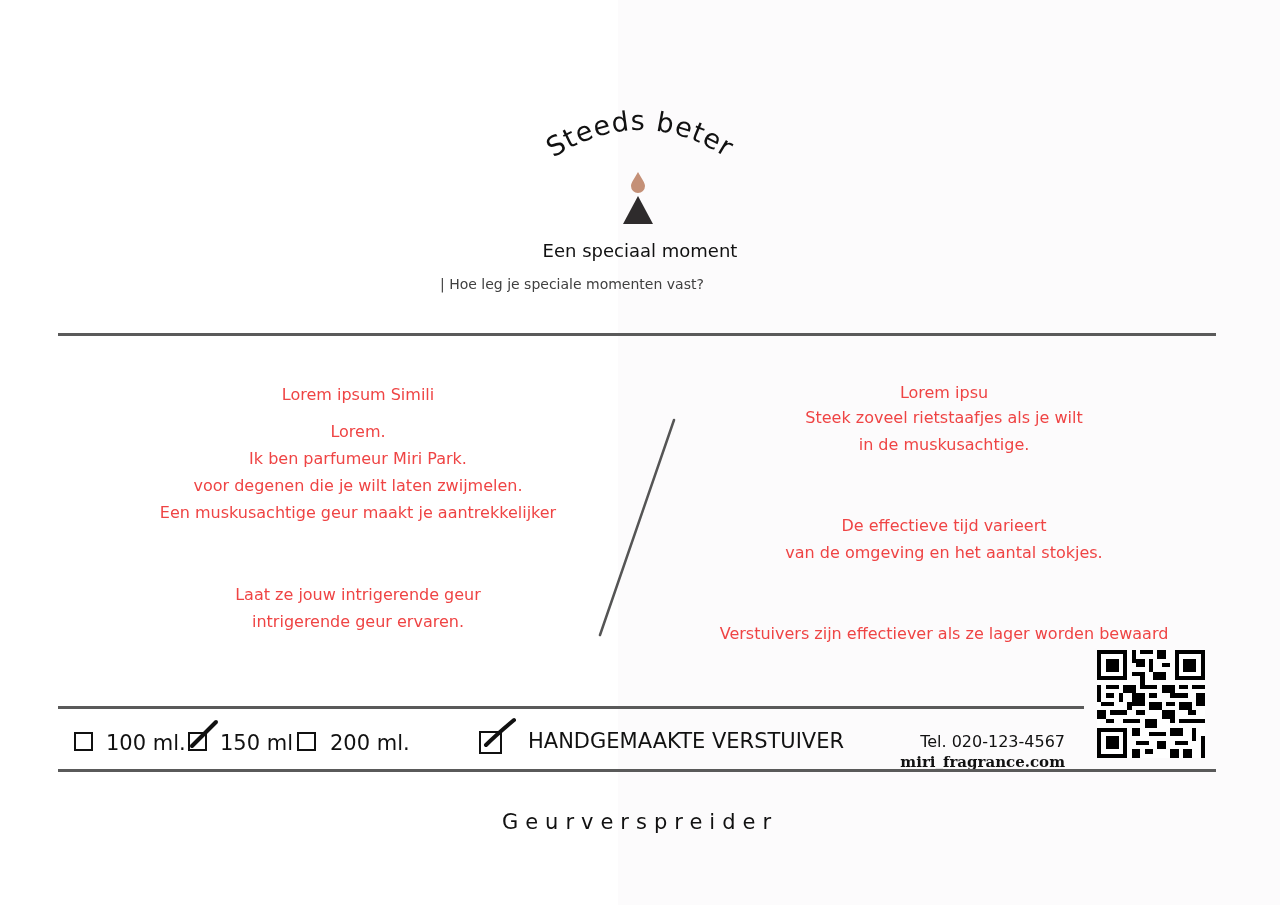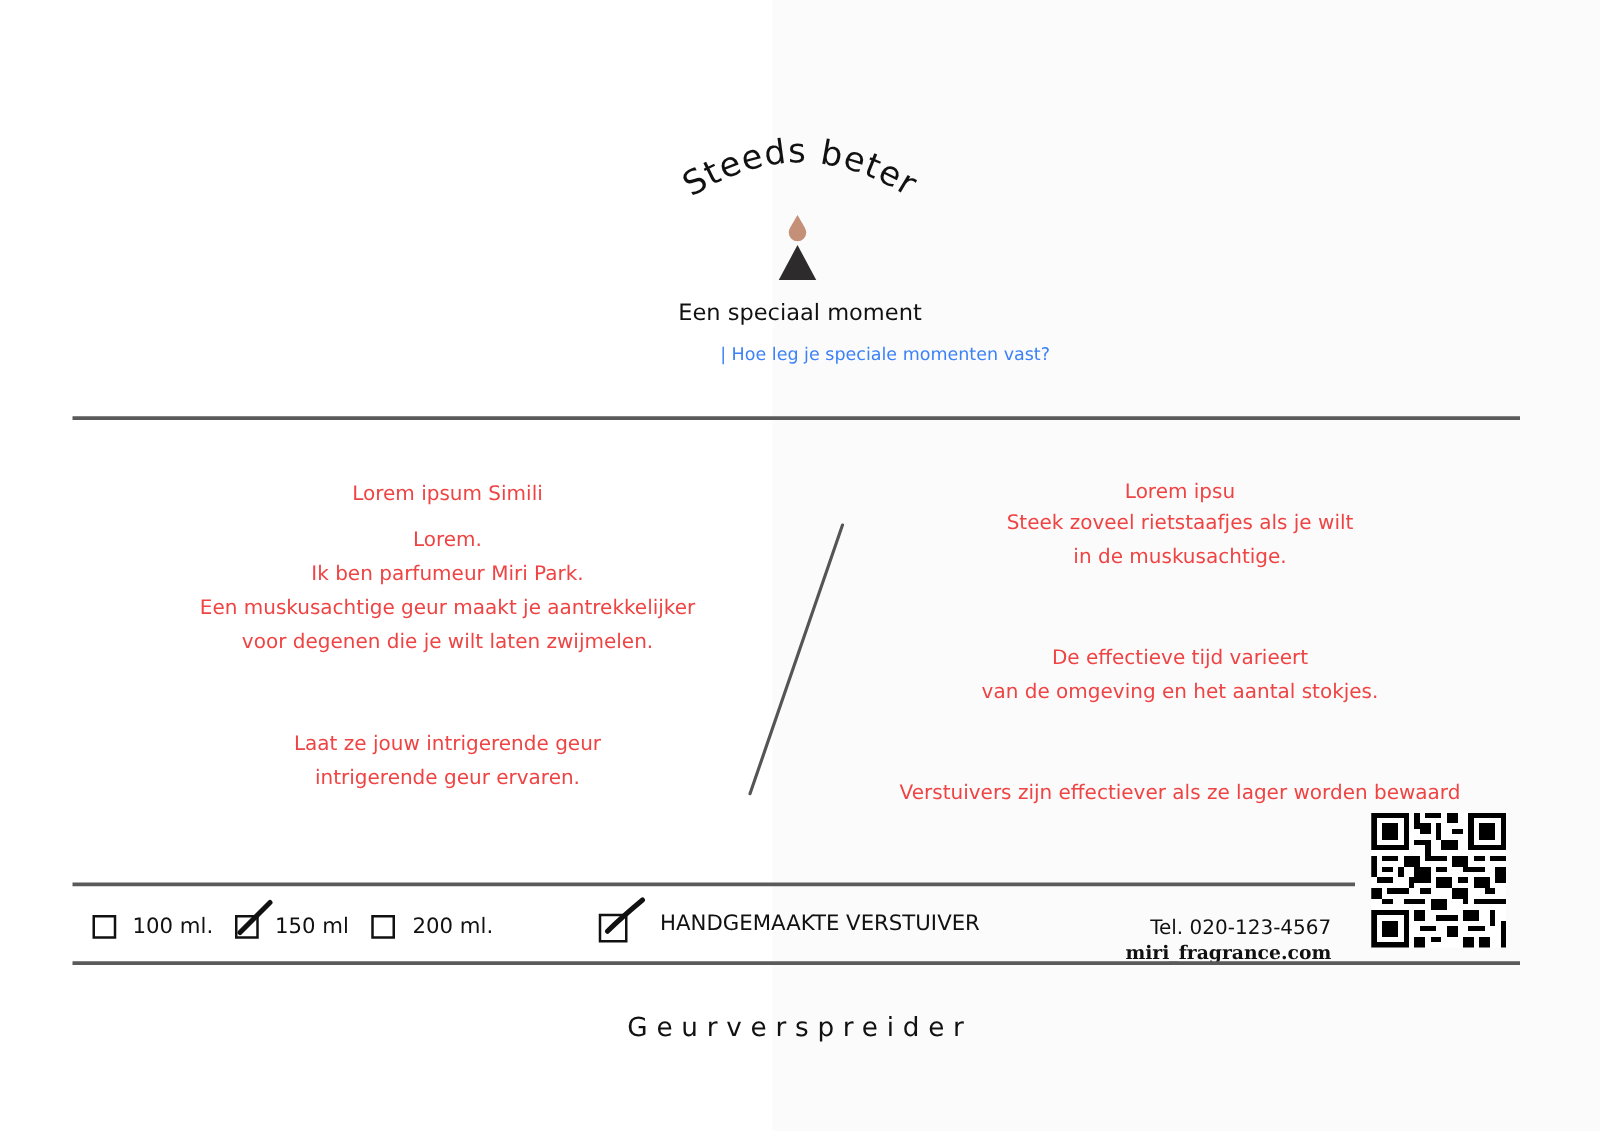--- a/index.html
+++ b/index.html
@@ -11,31 +11,31 @@
     }
     .tint { position: absolute; left: 618px; top: 0; width: 662px; height: 905px; background: #fcfbfc; }
     .abs { position: absolute; }
 
     .arc-title { position: absolute; left: 530px; top: 90px; width: 220px; height: 80px; }
     .arc-title text { font-family: "DejaVu Sans", sans-serif; font-size: 27px; fill: #111; letter-spacing: 1px; }
 
     .logo { position: absolute; left: 620px; top: 170px; width: 36px; height: 56px; }
 
     .headline { position: absolute; left: 440px; width: 400px; top: 240px; font-size: 18px; color: #111; text-align: center; }
-    .subline { position: absolute; left: 440px; width: 400px; top: 276px; font-size: 14px; color: #3b82f6; text-align: right; }
+    .subline { position: absolute; left: 440px; width: 400px; top: 276px; font-size: 14px; color: #404040; text-align: left; }
 
     .rule { position: absolute; height: 3px; background: #5a5a5a; }
 
     .txt { font-size: 16px; line-height: 27px; color: #ef4444; text-align: center; }
     .lblock { position: absolute; left: 138px; width: 440px; }
     .rblock { position: absolute; left: 744px; width: 400px; }
 
     .diag { position: absolute; left: 596px; top: 415px; width: 84px; height: 225px; }
     .cb { position: absolute; width: 19px; height: 19px; border: 2px solid #111; box-sizing: border-box; background: #fff; }
-    .cb-label { position: absolute; font-size: 17px; color: #111; white-space: nowrap; }
+    .cb-label { position: absolute; font-size: 21px; color: #111; white-space: nowrap; }
     .tick { position: absolute; width: 34px; height: 34px; }
 
     .contact { position: absolute; right: 215px; top: 720px; text-align: right; margin-top: 12px; }
     .tel { font-size: 16px; color: #111; line-height: 20px; }
     .web { font-family: "DejaVu Serif", serif; font-weight: bold; font-size: 15px; color: #111; line-height: 20px; }
 
     .qr { position: absolute; left: 1097px; top: 650px; width: 108px; height: 108px; }
 
     .footer-title { position: absolute; left: 440px; width: 400px; top: 810px; font-size: 21px; letter-spacing: 7px; text-align: center; color: #111; }
   </style>
@@ -60,22 +60,22 @@
 
 <div class="headline">Een speciaal moment</div>
 <div class="subline">| Hoe leg je speciale momenten vast?</div>
 
 <div class="rule" style="left:58px; top:333px; width:1158px;"></div>
 
 <div class="lblock txt" style="top:381px;">Lorem ipsum Simili</div>
 <div class="lblock txt" style="top:418px;">
   <div>Lorem.</div>
   <div>Ik ben parfumeur Miri Park.</div>
+  <div>voor degenen die je wilt laten zwijmelen.</div>
   <div>Een muskusachtige geur maakt je aantrekkelijker</div>
-  <div>voor degenen die je wilt laten zwijmelen.</div>
 </div>
 <div class="lblock txt" style="top:581px;">
   <div>Laat ze jouw intrigerende geur</div>
   <div>intrigerende geur ervaren.</div>
 </div>
 
 <svg class="diag" viewBox="0 0 84 225">
   <line x1="78" y1="5" x2="4" y2="220" stroke="#555" stroke-width="2.5" stroke-linecap="round"></line>
 </svg>
 

